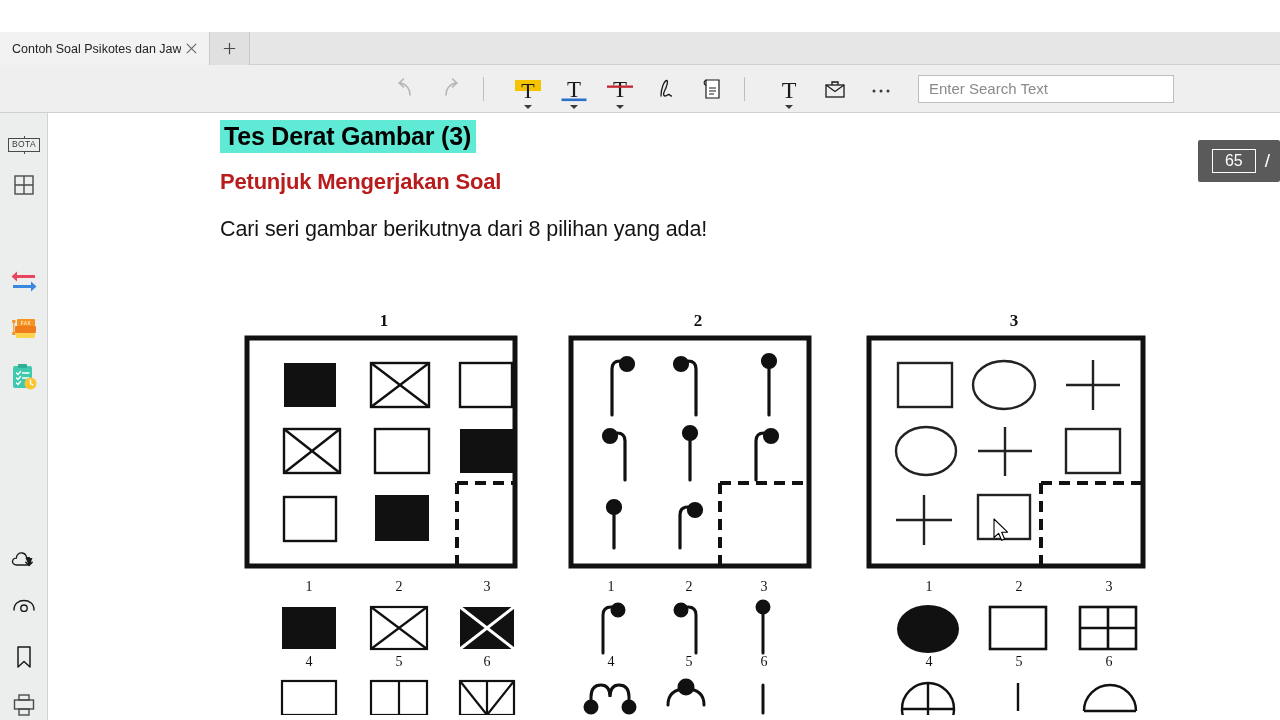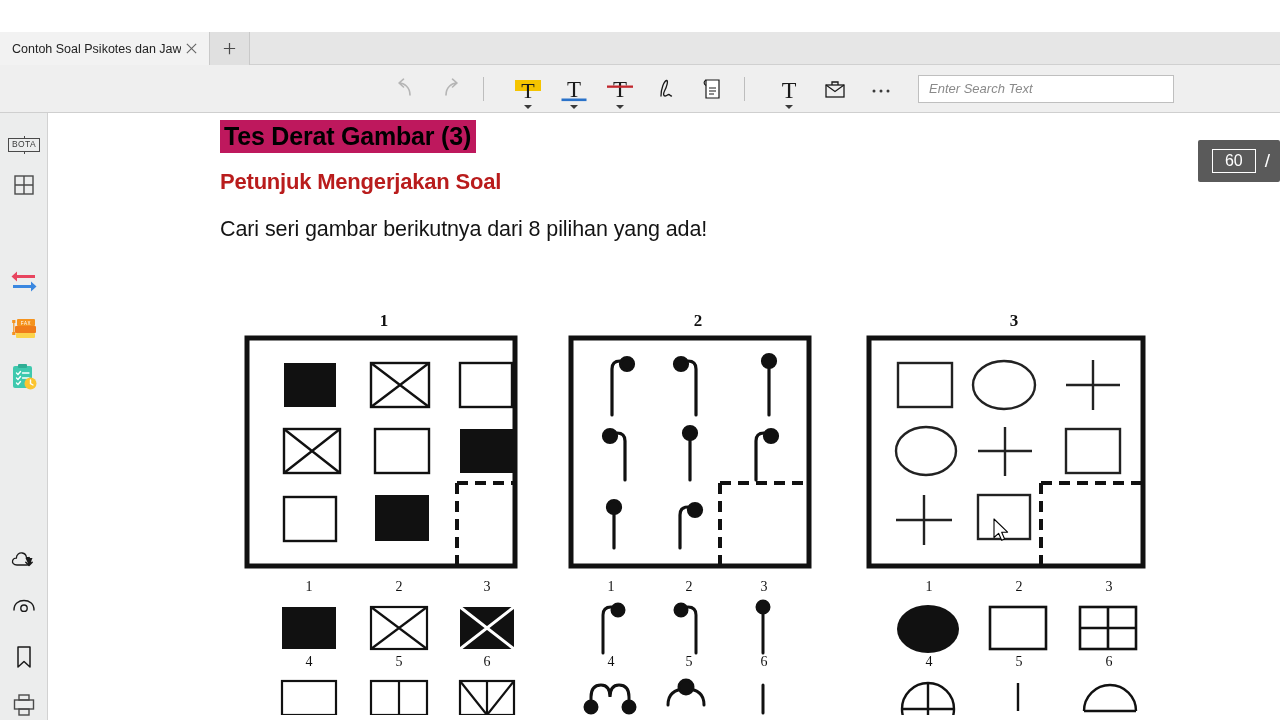--- a/index.html
+++ b/index.html
@@ -87,21 +87,21 @@
   }
   .tb-spacer-sm { width: 12px; }
   .search-box {
     margin-left: 14px; width: 256px; height: 28px;
     background: #ffffff; border: 1px solid #bfbfbf;
     display: flex; align-items: center; padding: 0 10px;
   }
   .search-box input {
     width: 100%; border: none; outline: none;
     font-family: "Liberation Sans", sans-serif;
-    font-size: 13px; color: #222; background: transparent; font-style: italic;
+    font-size: 15px; color: #222; background: transparent;
   }
   .search-box input::placeholder { color: #8a8a8a; }
 
   
   .sidebar {
     position: absolute; left: 0; top: 113px; width: 48px; height: 607px;
     background: #eceded; border-right: 1px solid #d2d2d2;
   }
   .sb-item {
     position: absolute; left: 0; width: 48px; height: 44px;
@@ -122,21 +122,21 @@
 
   
   .page {
     position: absolute; left: 48px; top: 113px;
     width: 1232px; height: 607px; background: #ffffff;
     overflow: hidden;
   }
   .doc-h1 {
     position: absolute; left: 172px; top: 7px;
     font-size: 25px; font-weight: bold; color: #000;
-    background: #be185d; padding: 2px 5px 3px 4px;
+    background: #5eead4; padding: 2px 5px 3px 4px;
     line-height: 1.12; letter-spacing: -0.2px;
   }
   .doc-h2 {
     position: absolute; left: 172px; top: 56px;
     font-size: 22px; font-weight: bold; color: #b91c1c;
     letter-spacing: -0.2px;
   }
   .doc-p {
     position: absolute; left: 172px; top: 104px;
     font-size: 21.5px; color: #141414; letter-spacing: -0.1px;
@@ -355,21 +355,21 @@
     </div>
   </div>
 
   <div class="page">
 
     <div class="doc-h1">Tes Derat Gambar (3)</div>
     <div class="doc-h2">Petunjuk Mengerjakan Soal</div>
     <div class="doc-p">Cari seri gambar berikutnya dari 8 pilihan yang ada!</div>
 
     <div class="page-indicator">
-      <span class="page-num-box">60</span>
+      <span class="page-num-box">65</span>
       <span class="page-slash">/</span>
     </div>
 
     <div class="puzzles">
 
       <div class="puzzle" style="left:196px; top:198px; width:280px; height:260px;">
         <span class="puzzle-num">1</span>
         <svg width="274" height="240" viewBox="0 0 274 240" style="position:absolute;top:24px;left:0">
           <rect x="3" y="3" width="268" height="228" fill="none" stroke="#111" stroke-width="5"></rect>
 

